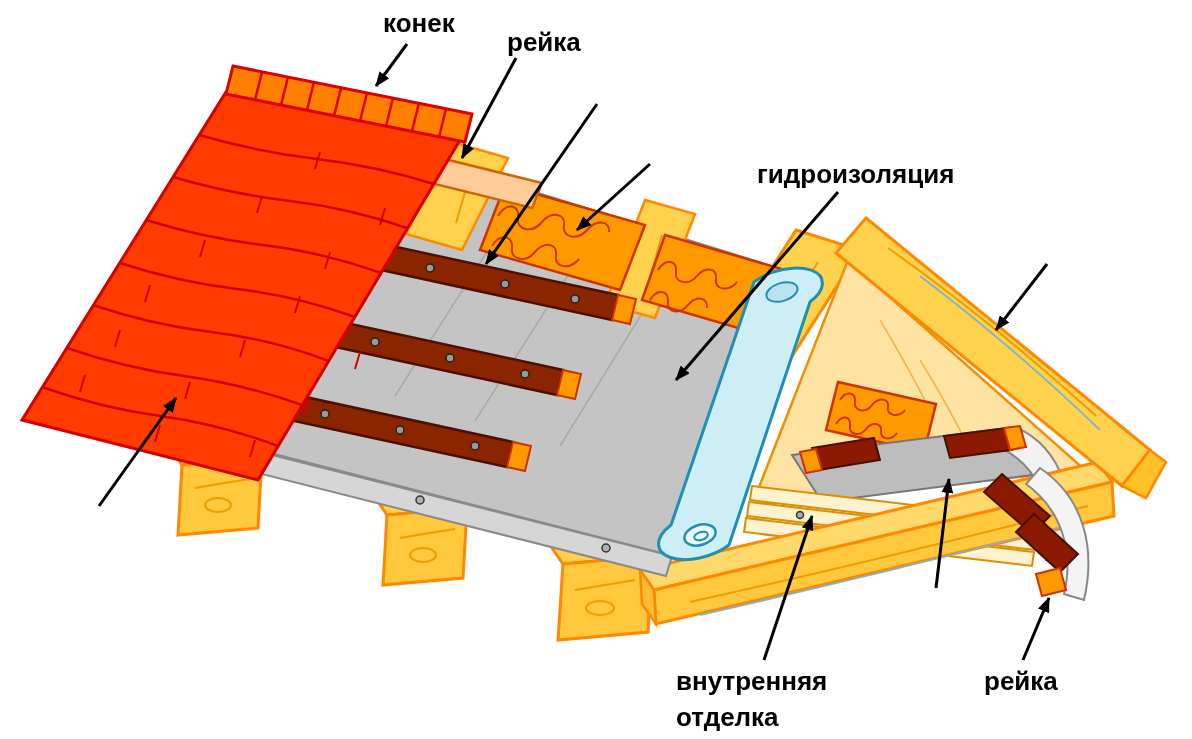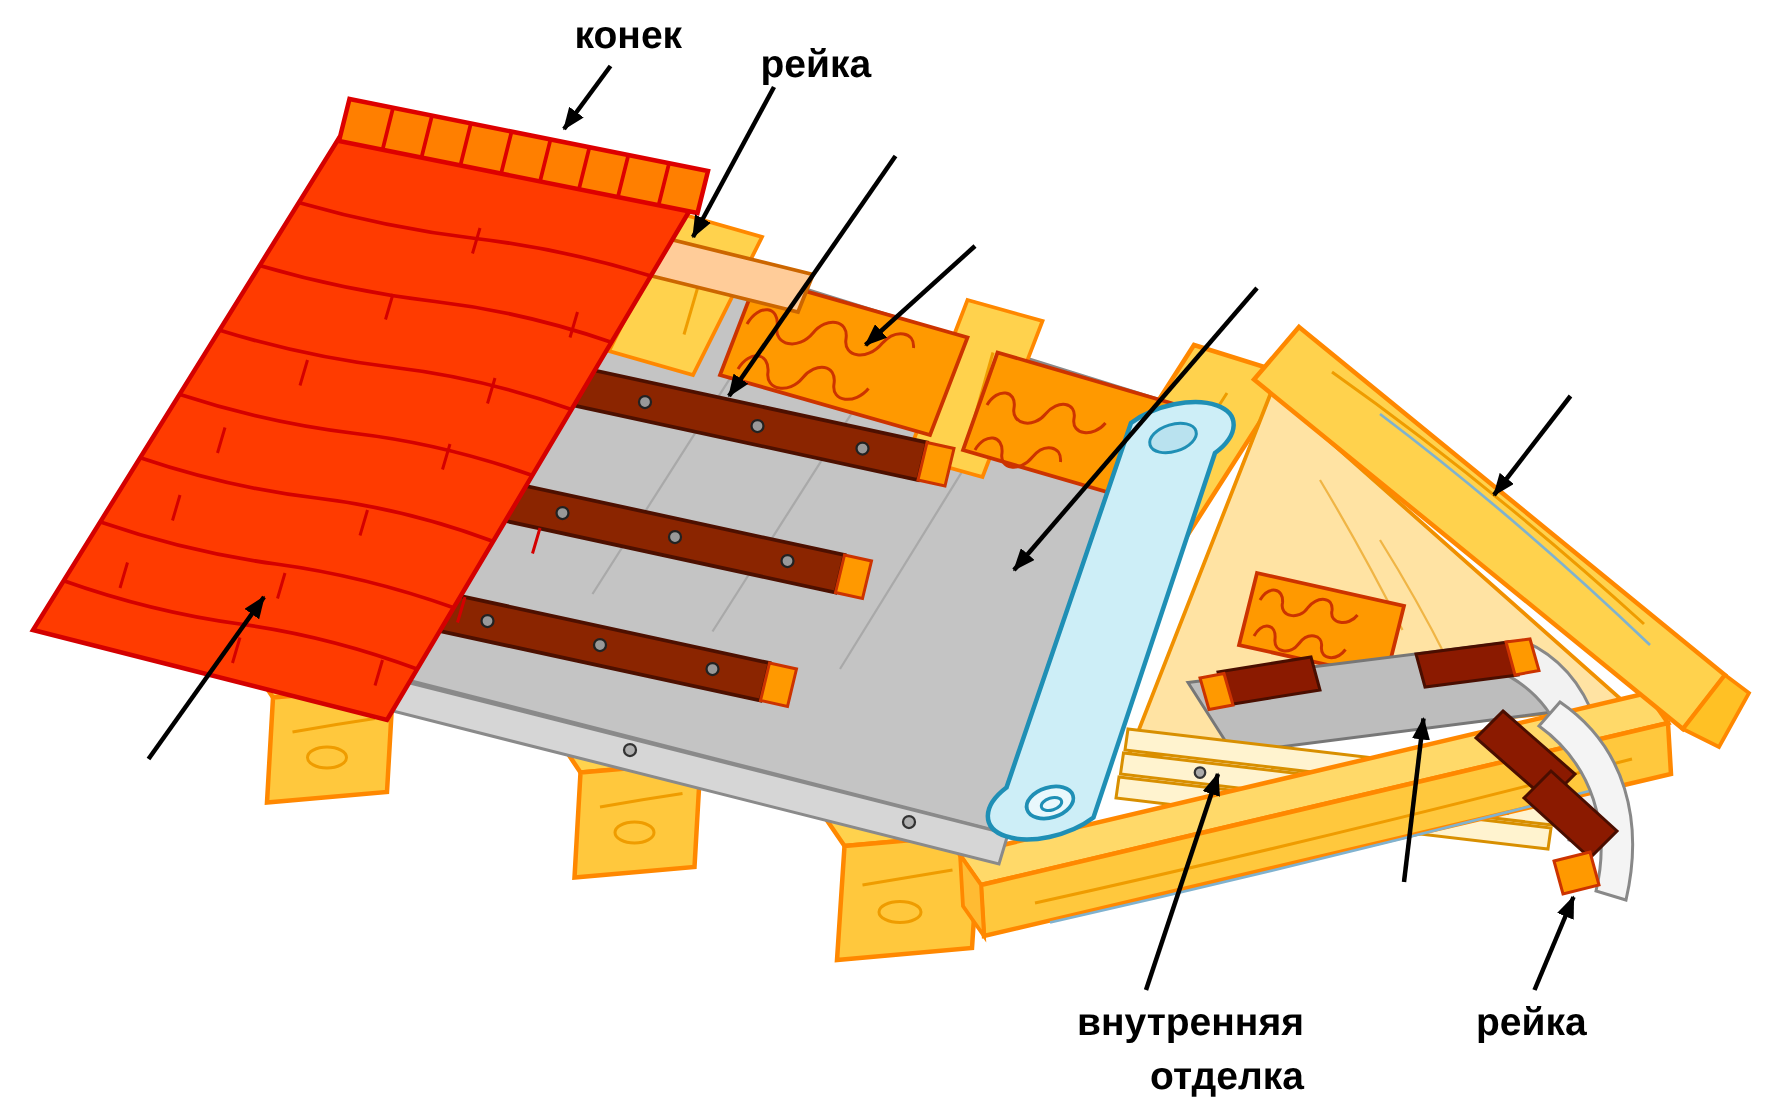--- a/index.html
+++ b/index.html
@@ -1,21 +1,21 @@
 <!DOCTYPE html>
 <html><head>
 <meta charset="utf-8">
 <style>
   html,body{margin:0;padding:0;background:#ffffff;}
   .stage{position:relative;width:1192px;height:739px;background:#ffffff;overflow:hidden;
          font-family:"Liberation Sans",sans-serif;}
   .stage svg{position:absolute;left:0;top:0;}
   .lbl{position:absolute;font-weight:bold;font-size:26px;color:#000;
        white-space:pre-line;line-height:1.38;}
-  .lbl.center{text-align:right;margin-left:42px;}
+  .lbl.center{text-align:left;}
 </style>
 </head>
 <body>
 
 <div class="stage">
 
 <svg width="1192" height="739" viewBox="0 0 1192 739">
   <defs>
     <marker id="ah" markerWidth="16" markerHeight="12" refX="14" refY="6" orient="auto" markerUnits="userSpaceOnUse">
       <path d="M0,0 L15,6 L0,12 Z" fill="#000"></path>
@@ -165,16 +165,17 @@
     <line x1="1047" y1="264" x2="996" y2="330" marker-end="url(#ah)"></line>
     <line x1="99" y1="506" x2="176" y2="398" marker-end="url(#ah)"></line>
     <line x1="936" y1="588" x2="949" y2="479" marker-end="url(#ah)"></line>
     <line x1="764" y1="660" x2="812" y2="516" marker-end="url(#ah)"></line>
     <line x1="1023" y1="660" x2="1049" y2="598" marker-end="url(#ah)"></line>
   </g>
 </svg>
 
   <div class="lbl" style="left:383px;top:6px">конек</div>
   <div class="lbl" style="left:507px;top:25px">рейка</div>
+  <div class="lbl" style="left:757px;top:157px">гидроизоляция</div>
   <div class="lbl center" style="left:676px;top:664px">внутренняя
 отделка</div>
   <div class="lbl" style="left:984px;top:664px">рейка</div>
 </div>
 
 </body></html>

